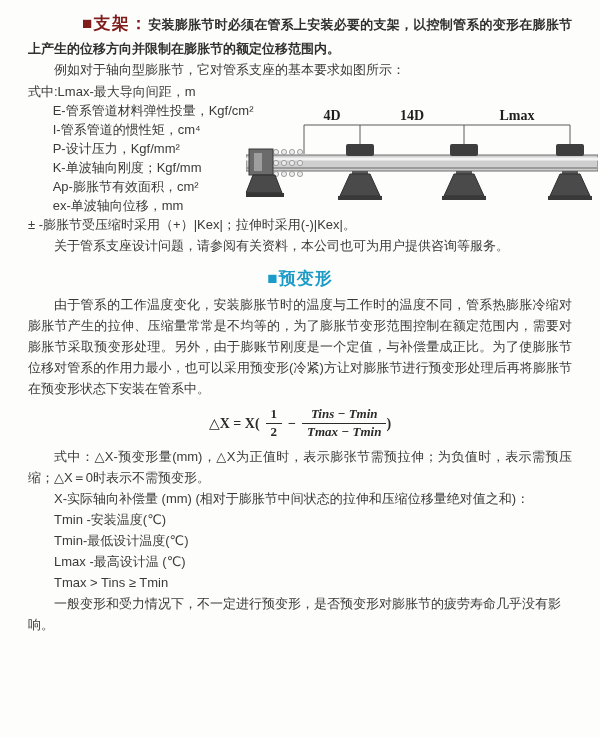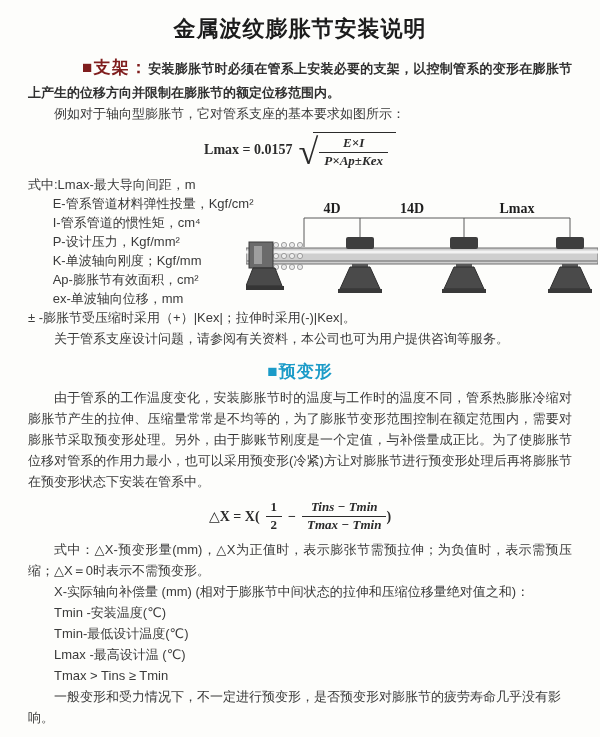--- a/index.html
+++ b/index.html
@@ -50,38 +50,24 @@
 
   .sub-head-axial{color:#1b9bc8;font-size:16px;font-weight:bold;margin:9px 0 4px 30px;letter-spacing:1px;}
 
   .notes p{margin:0;}
 </style>
 </head>
 <body>
 
 <div class="page">
 
-  <h1 class="title">金属波纹膨胀节安装说明</h1>
 
   <p class="intro-para"><span class="sec-inline-head">■支架：</span><span class="intro-bold">安装膨胀节时必须在管系上安装必要的支架，以控制管系的变形在膨胀节上产生的位移方向并限制在膨胀节的额定位移范围内。</span></p>
   <p class="indent">例如对于轴向型膨胀节，它对管系支座的基本要求如图所示：</p>
 
-  <div class="formula-row">
-    <span>Lmax = 0.0157</span>
-    <span class="gap"></span>
-    <span class="sqrt">
-      <span class="radical">√</span>
-      <span class="under">
-        <span class="frac ital">
-          <span class="num">E×I</span>
-          <span class="den">P×Ap±Kex</span>
-        </span>
-      </span>
-    </span>
-  </div>
 
   <div class="defs-wrap">
     <ul class="defs-list">
       <li>式中:Lmax-最大导向间距，m</li>
       <li>E-管系管道材料弹性投量，Kgf/cm²</li>
       <li>I-管系管道的惯性矩，cm⁴</li>
       <li>P-设计压力，Kgf/mm²</li>
       <li>K-单波轴向刚度；Kgf/mm</li>
       <li>Ap-膨胀节有效面积，cm²</li>
       <li>ex-单波轴向位移，mm</li>

